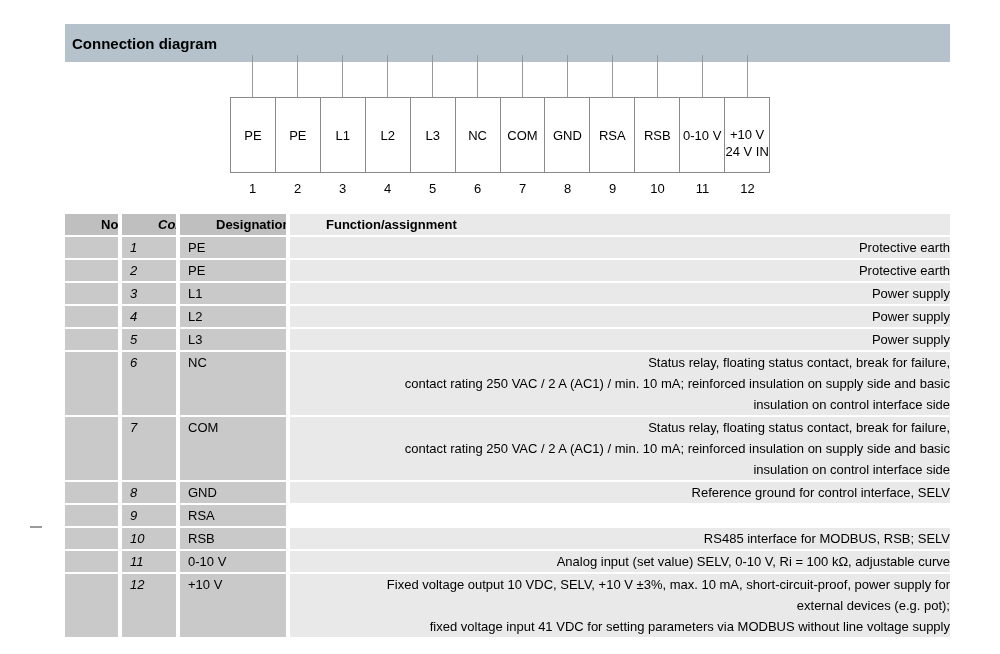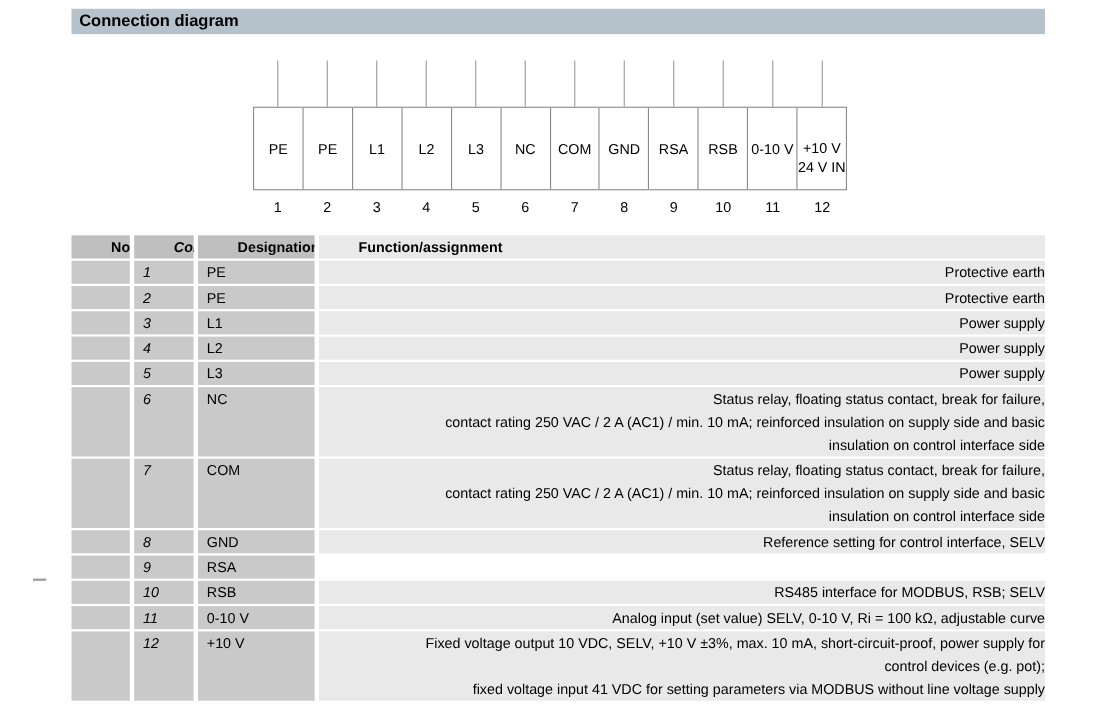--- a/index.html
+++ b/index.html
@@ -1,21 +1,21 @@
 <!DOCTYPE html>
 <html style="--c-titlebar: #b5c2cb; --c-headkey: #bfbfbf; --c-key: #c9c9c9; --c-val: #e9e9e9; --c-line: #999999; --c-border: #8a8a8a;"><head>
 <meta charset="utf-8">
 <style>
   html,body{margin:0;padding:0;background:#ffffff;}
   body{width:1000px;height:654px;font-family:"Liberation Sans","DejaVu Sans",sans-serif;color:#000;}
   .page{position:relative;width:1000px;height:654px;overflow:hidden;background:#fff;}
 
   
   .title-bar{
-    position:absolute;left:65px;top:8px;width:885px;height:23px;
+    position:absolute;left:65px;top:24px;width:885px;height:38px;
     background:var(--c-titlebar,#b5c2cb);
     display:flex;align-items:center;padding-left:7px;box-sizing:border-box;
     font-size:15px;font-weight:bold;
   }
 
   
   .diagram{position:absolute;left:230px;top:55px;width:540px;}
   .wires-row{display:flex;width:540px;height:42px;}
   .wire-slot{flex:1;display:flex;justify-content:center;}
   .wire{width:1px;height:42px;background:var(--c-line,#999);}
@@ -223,21 +223,21 @@
             <div class="func-line">Status relay, floating status contact, break for failure,</div>
             <div class="func-line">contact rating 250 VAC / 2 A (AC1) / min. 10 mA; reinforced insulation on supply side and basic</div>
             <div class="func-line">insulation on control interface side</div>
           </div>
         </div>
         <div class="t-row">
           <div class="cell col-no key"></div>
           <div class="cell col-conn key">8</div>
           <div class="cell col-desig key">GND</div>
           <div class="cell col-func val">
-            <div class="func-line">Reference setting for control interface, SELV</div>
+            <div class="func-line">Reference ground for control interface, SELV</div>
           </div>
         </div>
         <div class="t-row">
           <div class="cell col-no key"></div>
           <div class="cell col-conn key">9</div>
           <div class="cell col-desig key">RSA</div>
         </div>
         <div class="t-row">
           <div class="cell col-no key"></div>
           <div class="cell col-conn key">10</div>
@@ -253,21 +253,21 @@
           <div class="cell col-func val">
             <div class="func-line">Analog input (set value) SELV, 0-10 V, Ri = 100 kΩ, adjustable curve</div>
           </div>
         </div>
         <div class="t-row">
           <div class="cell col-no key"></div>
           <div class="cell col-conn key">12</div>
           <div class="cell col-desig key">+10 V</div>
           <div class="cell col-func val">
             <div class="func-line">Fixed voltage output 10 VDC, SELV, +10 V ±3%, max. 10 mA, short-circuit-proof, power supply for</div>
-            <div class="func-line">control devices (e.g. pot);</div>
+            <div class="func-line">external devices (e.g. pot);</div>
             <div class="func-line">fixed voltage input 41 VDC for setting parameters via MODBUS without line voltage supply</div>
           </div>
         </div>
       </div>
   </div>
 
   <div class="margin-tick"></div>
 
 </div>
 

